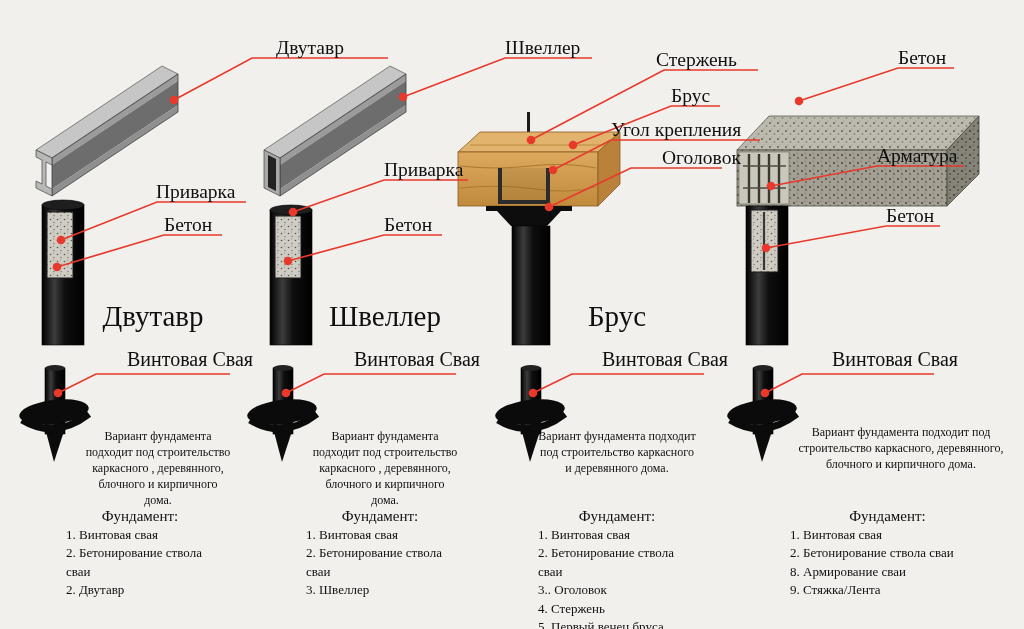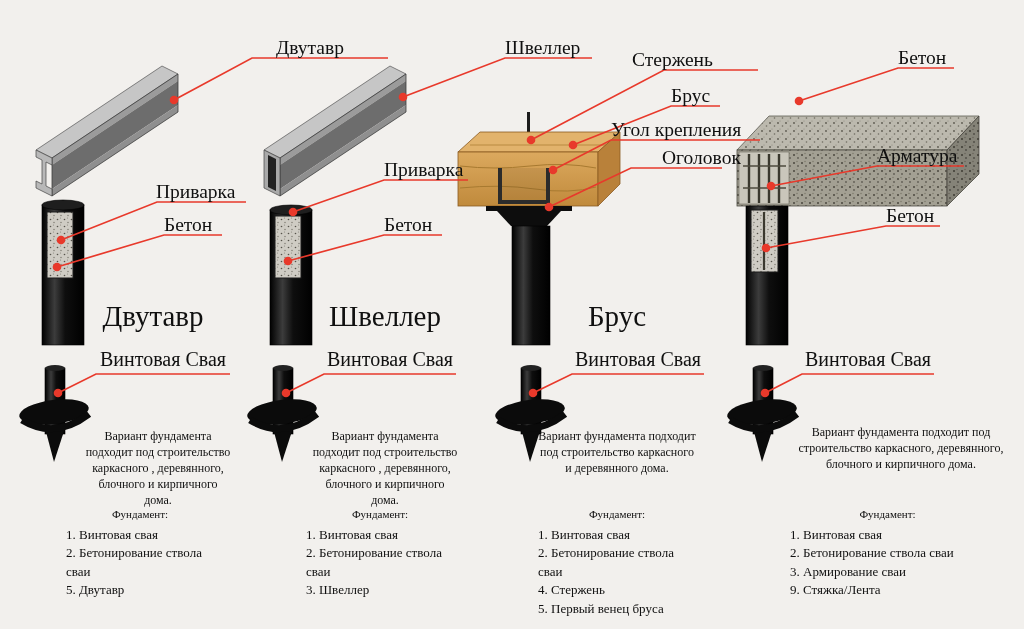--- a/index.html
+++ b/index.html
@@ -2,23 +2,23 @@
 <html><head>
 <meta charset="utf-8">
 <style>
   *{box-sizing:border-box}
   html,body{margin:0;padding:0;background:#cfcfcf}
   .stage{position:relative;width:1024px;height:629px;background:#f2f0ed;overflow:hidden;
          font-family:Liberation Serif, serif;color:#101010}
   .stage svg{position:absolute;left:0;top:0;display:block}
   .callout{position:absolute;font-size:19.5px;white-space:nowrap}
   .title{position:absolute;font-size:29px;text-align:center;white-space:nowrap}
-  .pile-label{position:absolute;font-size:20px;text-align:center;white-space:nowrap}
+  .pile-label{position:absolute;font-size:20px;text-align:right;white-space:nowrap}
   .desc{position:absolute;font-size:12px;line-height:1.34;text-align:center}
-  .fheading{position:absolute;font-size:11px;text-align:center}
+  .fheading{position:absolute;font-size:15px;text-align:center}
   .flist{position:absolute;font-size:13px;line-height:1.42;text-align:left}
   .redline{stroke:#e8392b;stroke-width:1.7;fill:none}
   .reddot{fill:#e8392b}
 </style>
 </head>
 <body>
 
 <div class="stage">
 
   <svg width="1024" height="629" viewBox="0 0 1024 629">
@@ -174,21 +174,21 @@
   </svg>
 
   <div class="callout" style="left:276px;top:37px">Двутавр</div>
   <div class="callout" style="left:156px;top:181px">Приварка</div>
   <div class="callout" style="left:164px;top:214px">Бетон</div>
 
   <div class="callout" style="left:505px;top:37px">Швеллер</div>
   <div class="callout" style="left:384px;top:159px">Приварка</div>
   <div class="callout" style="left:384px;top:214px">Бетон</div>
 
-  <div class="callout" style="left:632px;top:49px">Стержень</div>
+  <div class="callout" style="left:656px;top:49px">Стержень</div>
   <div class="callout" style="left:671px;top:85px">Брус</div>
   <div class="callout" style="left:611px;top:119px">Угол крепления</div>
   <div class="callout" style="left:662px;top:147px">Оголовок</div>
 
   <div class="callout" style="left:898px;top:47px">Бетон</div>
   <div class="callout" style="left:877px;top:145px">Арматура</div>
   <div class="callout" style="left:886px;top:205px">Бетон</div>
 
   <div class="title" style="left:60px;top:300px;width:186px">Двутавр</div>
   <div class="title" style="left:292px;top:300px;width:186px">Швеллер</div>
@@ -205,33 +205,34 @@
   <div class="desc" style="left:792px;top:424px;width:218px">Вариант фундамента подходит под строительство каркасного, деревянного, блочного и кирпичного дома.</div>
 
   <div class="fheading" style="left:66px;top:508px;width:148px">Фундамент:</div>
   <div class="fheading" style="left:306px;top:508px;width:148px">Фундамент:</div>
   <div class="fheading" style="left:538px;top:508px;width:158px">Фундамент:</div>
   <div class="fheading" style="left:790px;top:508px;width:195px">Фундамент:</div>
 
   <div class="flist" style="left:66px;top:526px;width:150px">
       <div>1. Винтовая свая</div>
       <div>2. Бетонирование ствола сваи</div>
-      <div>5. Двутавр</div>
+      <div>2. Двутавр</div>
     </div>
   <div class="flist" style="left:306px;top:526px;width:150px">
       <div>1. Винтовая свая</div>
       <div>2. Бетонирование ствола сваи</div>
       <div>3. Швеллер</div>
     </div>
   <div class="flist" style="left:538px;top:526px;width:162px">
       <div>1. Винтовая свая</div>
       <div>2. Бетонирование ствола сваи</div>
+      <div>3.. Оголовок</div>
       <div>4. Стержень</div>
       <div>5. Первый венец бруса</div>
     </div>
   <div class="flist" style="left:790px;top:526px;width:215px">
       <div>1. Винтовая свая</div>
       <div>2. Бетонирование ствола сваи</div>
-      <div>3. Армирование сваи</div>
+      <div>8. Армирование сваи</div>
       <div>9. Стяжка/Лента</div>
     </div>
 
 </div>
 
 </body></html>

